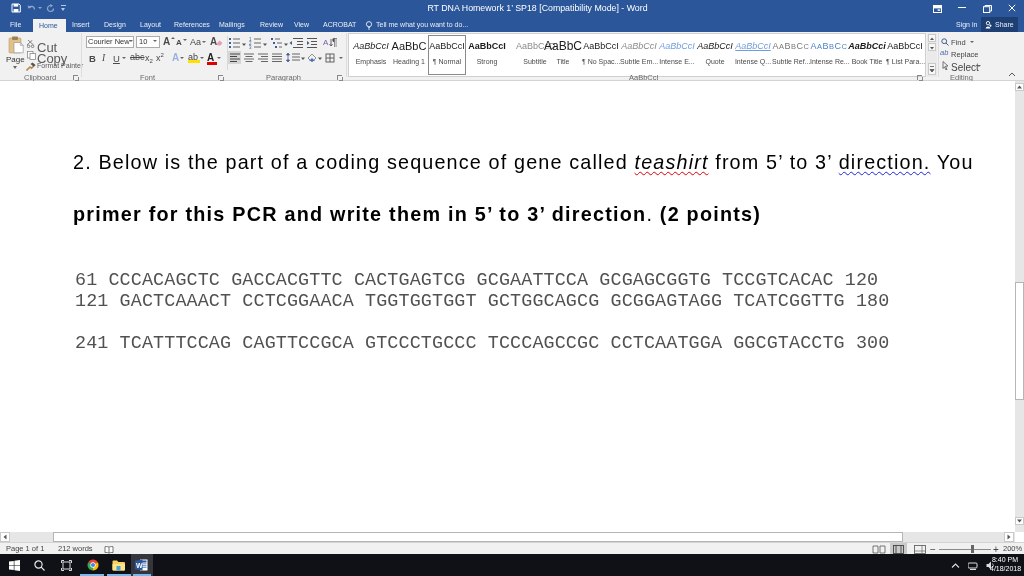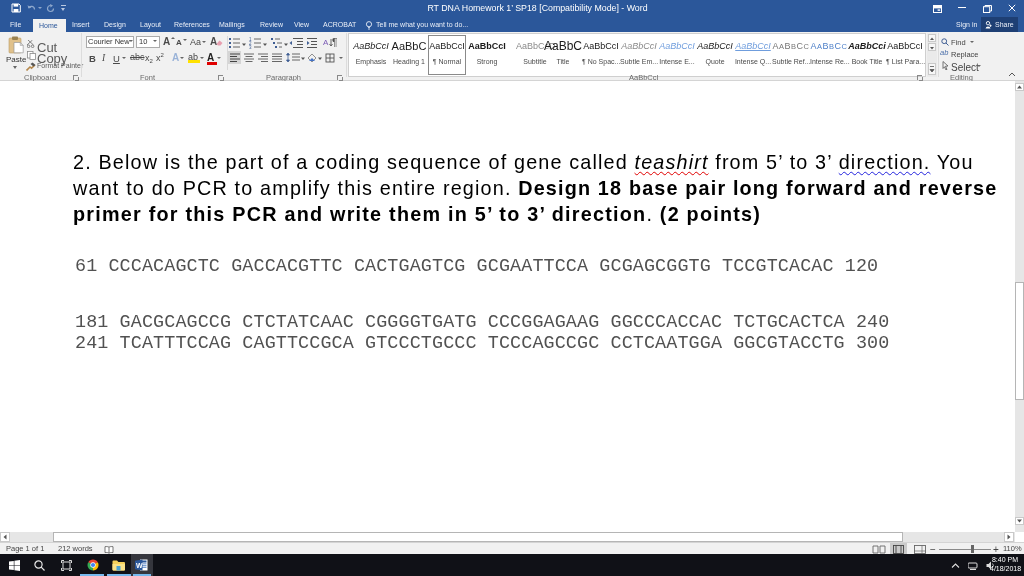--- a/index.html
+++ b/index.html
@@ -101,21 +101,21 @@
     <div class="tab" style="left:995px">Share</div>
   </div>
   <div class="abs" id="ribbon">
 
     <svg class="abs" style="left:8px;top:4px" width="17" height="18" viewBox="0 0 17 18">
       <rect x="1" y="2" width="12" height="15" rx="1" fill="#e0c18b" stroke="#b89a64" stroke-width="0.6"></rect>
       <rect x="4" y="0.5" width="6" height="3.4" rx="0.8" fill="#9a8252"></rect>
       <path d="M6 16.8 V6.5 h6.2 l3 3 V16.8 Z" fill="#fff" stroke="#9a9a9a" stroke-width="0.7"></path>
       <path d="M12.2 6.5 l3 3 h-3 Z" fill="#d9d9d9" stroke="#9a9a9a" stroke-width="0.5"></path>
     </svg>
-    <div class="abs" style="left:6px;top:23px;font-size:8px;color:#333">Paste</div>
+    <div class="abs" style="left:6px;top:23px;font-size:8px;color:#333">Page</div>
     <div class="dd" style="left:13px;top:34px"></div>
     <svg class="abs" style="left:27px;top:8px" width="9" height="8" viewBox="0 0 9 8">
       <path d="M1 0 L6.5 5 M5.5 0 L0 5" stroke="#777" stroke-width="0.9" fill="none"></path>
       <circle cx="1.6" cy="6.3" r="1.3" fill="none" stroke="#777" stroke-width="0.9"></circle>
       <circle cx="5.6" cy="6.3" r="1.3" fill="none" stroke="#777" stroke-width="0.9"></circle>
     </svg>
     <div class="abs" style="left:37px;top:8px;font-size:13px;color:#5a5a5a">Cut</div>
     <svg class="abs" style="left:27px;top:19px" width="9" height="9" viewBox="0 0 9 9">
       <rect x="0.5" y="0.5" width="5.5" height="6.5" fill="#fff" stroke="#8a8a8a" stroke-width="0.8"></rect>
       <rect x="3" y="2.5" width="5.5" height="6" fill="#fff" stroke="#8a8a8a" stroke-width="0.8"></rect>
@@ -350,24 +350,23 @@
     </svg>
     <div class="abs" style="left:951px;top:30px;font-size:10px;color:#444">Select</div>
     <div class="dd" style="left:977px;top:33px;border-left-width:2px;border-right-width:2px;border-top-width:2.5px"></div>
     <div class="grplabel" style="left:950px">Editing</div>
     <svg class="abs" style="left:1008px;top:40px" width="8" height="5" viewBox="0 0 8 5">
       <path d="M1 4 L4 1 L7 4" fill="none" stroke="#555" stroke-width="1"></path>
     </svg>
   </div>
   <div class="abs" id="doc">
     <div class="para" style="top:70px;letter-spacing:1.15px">2. Below is the part of a coding sequence of gene called <i style="text-decoration-line:underline;text-decoration-style:wavy;text-decoration-color:#e00000;text-decoration-thickness:1px;text-underline-offset:2px">teashirt</i> from 5’ to 3’ <span style="text-decoration-line:underline;text-decoration-style:wavy;text-decoration-color:#2222dd;text-decoration-thickness:1px;text-underline-offset:2px">direction.</span> You</div>
-    <div class="para" style="top:96px;letter-spacing:1.17px">want to do PCR to amplify this entire region. <b>Design 18 base pair long forward and reverse</b></div>
     <div class="para" style="top:122px;letter-spacing:1.23px"><b>primer for this PCR and write them in 5’ to 3’ direction</b>. <b>(2 points)</b></div>
-    <div class="mono" style="top:175px">61 CCCACAGCTC GACCACGTTC CACTGAGTCG GCGAATTCCA GCGAGCGGTG TCCGTCACAC 120</div>
-    <div class="mono" style="top:231px">181 GACGCAGCCG CTCTATCAAC CGGGGTGATG CCCGGAGAAG GGCCCACCAC TCTGCACTCA 240</div>
+    <div class="mono" style="top:189px">61 CCCACAGCTC GACCACGTTC CACTGAGTCG GCGAATTCCA GCGAGCGGTG TCCGTCACAC 120</div>
+    <div class="mono" style="top:210px">121 GACTCAAACT CCTCGGAACA TGGTGGTGGT GCTGGCAGCG GCGGAGTAGG TCATCGGTTG 180</div>
     <div class="mono" style="top:252px">241 TCATTTCCAG CAGTTCCGCA GTCCCTGCCC TCCCAGCCGC CCTCAATGGA GGCGTACCTG 300</div>
   </div>
   <div class="abs" id="vscroll">
     <div class="abs" style="left:0;top:2px;width:9px;height:8px;background:#fff;border:1px solid #c9c9c9">
         <svg style="display:block;margin:0 auto" width="7" height="6" viewBox="0 0 7 6">
           <path d="M3.5 1.5 L6 4.5 H1 Z" fill="#555"></path>
         </svg>
       </div>
     <div class="abs" style="left:0;top:201px;width:9px;height:118px;background:#fff;border:1px solid #b5b5b5"></div>
     <div class="abs" style="left:0;top:436px;width:9px;height:8px;background:#fff;border:1px solid #c9c9c9">
@@ -404,21 +403,21 @@
       <path d="M3 0.5 v8 M8 0.5 v8" stroke="#444" stroke-width="0.9"></path>
     </svg>
     <svg class="abs" style="left:914px;top:2px" width="12" height="9" viewBox="0 0 12 9">
       <rect x="0.5" y="0.5" width="11" height="8" fill="none" stroke="#666" stroke-width="0.9"></rect>
       <path d="M0.5 6 h11 M8 0.5 v8" stroke="#666" stroke-width="0.7"></path>
     </svg>
     <div class="abs" style="left:930px;top:1px;font-size:10px;color:#444">−</div>
     <div class="abs" style="left:939px;top:5.5px;width:52px;height:1px;background:#8a8a8a"></div>
     <div class="abs" style="left:971px;top:2px;width:3px;height:8px;background:#666"></div>
     <div class="abs" style="left:993px;top:1px;font-size:10px;color:#444">+</div>
-    <div class="stxt" style="left:1003px">110%</div>
+    <div class="stxt" style="left:1003px">200%</div>
   </div>
   <div class="abs" id="taskbar">
     <svg class="abs" style="left:9px;top:6px" width="11" height="11" viewBox="0 0 11 11">
       <path d="M0 1.6 L4.8 0.9 V5.2 H0 Z M5.4 0.8 L11 0 V5.2 H5.4 Z M0 5.8 H4.8 V10.1 L0 9.4 Z M5.4 5.8 H11 V11 L5.4 10.2 Z" fill="#fff"></path>
     </svg>
     <svg class="abs" style="left:34px;top:6px" width="11" height="11" viewBox="0 0 11 11">
       <circle cx="4.5" cy="4.5" r="3.6" fill="none" stroke="#e8e8e8" stroke-width="1.2"></circle>
       <path d="M7.2 7.2 L10.5 10.5" stroke="#e8e8e8" stroke-width="1.2"></path>
     </svg>
     <svg class="abs" style="left:61px;top:6px" width="11" height="11" viewBox="0 0 11 11">

